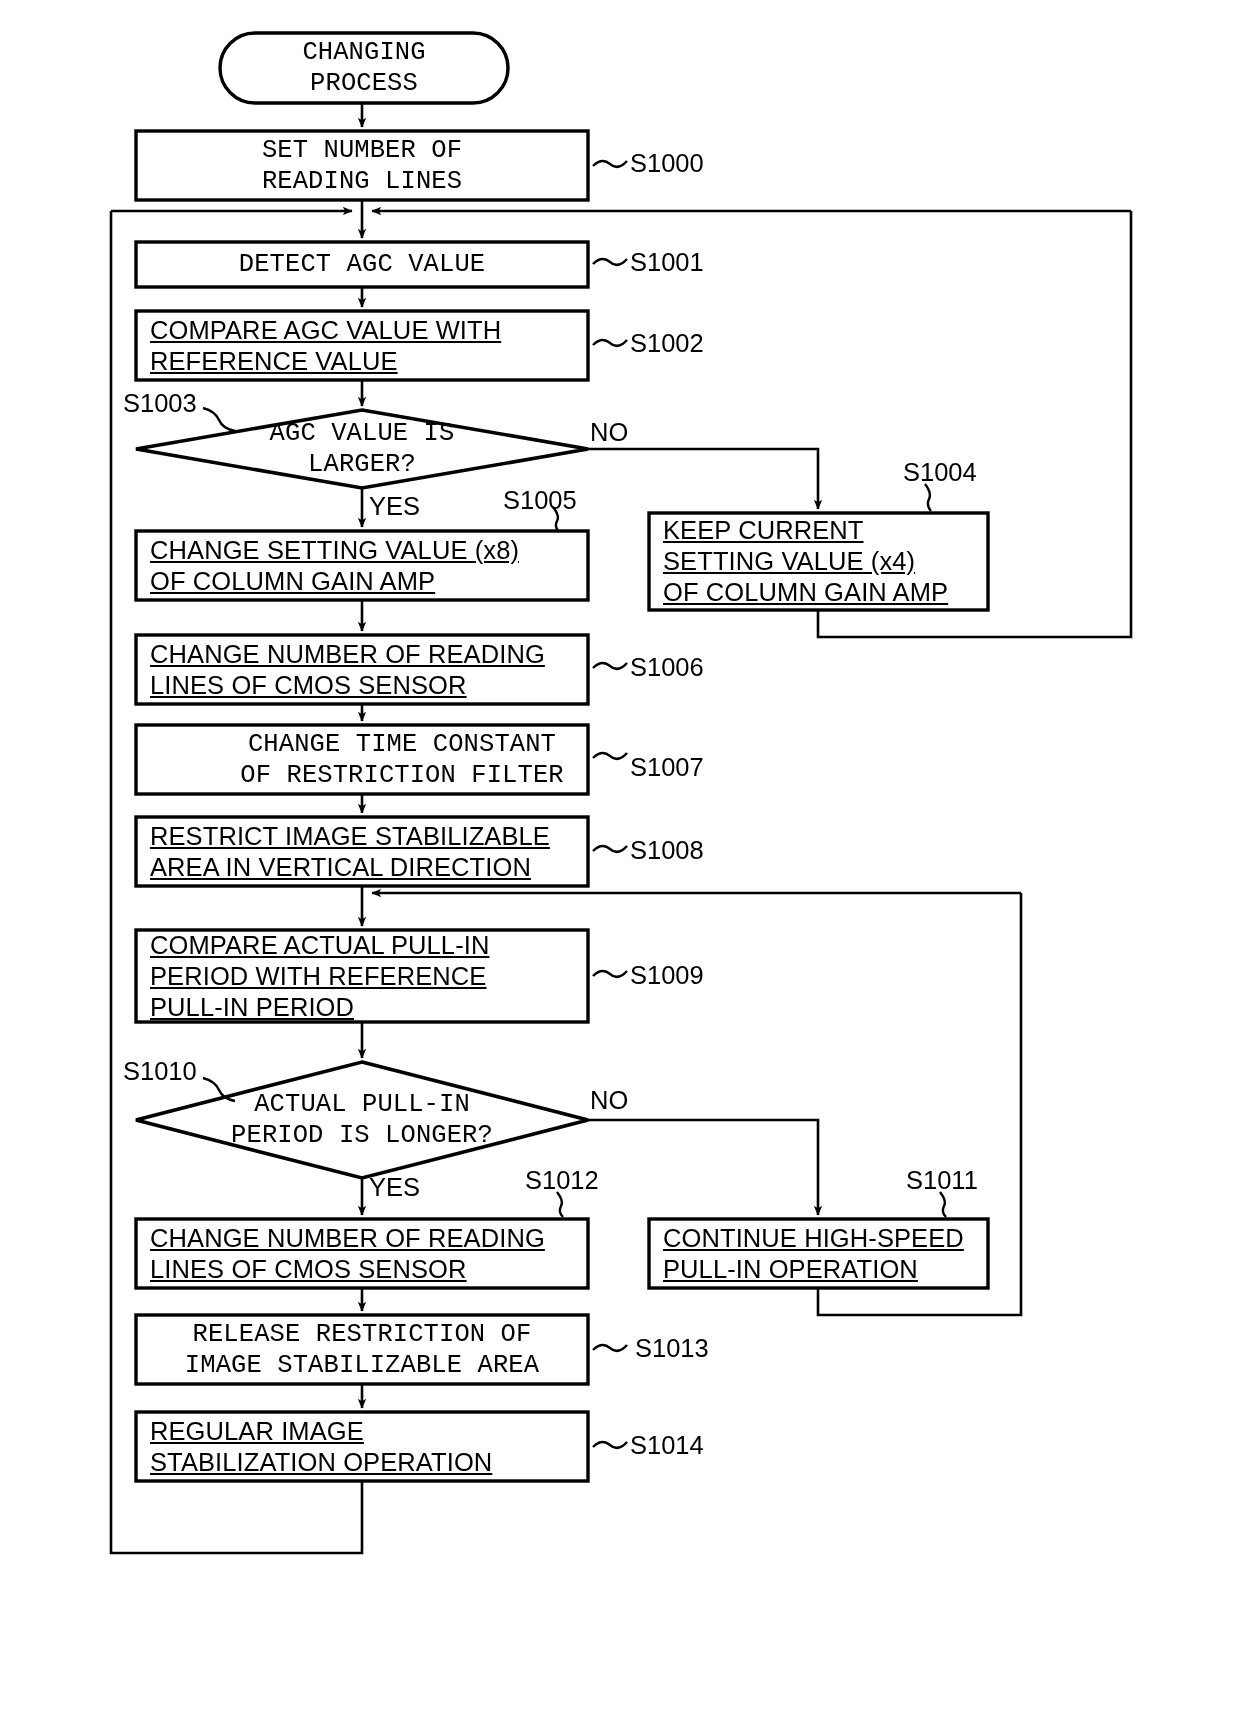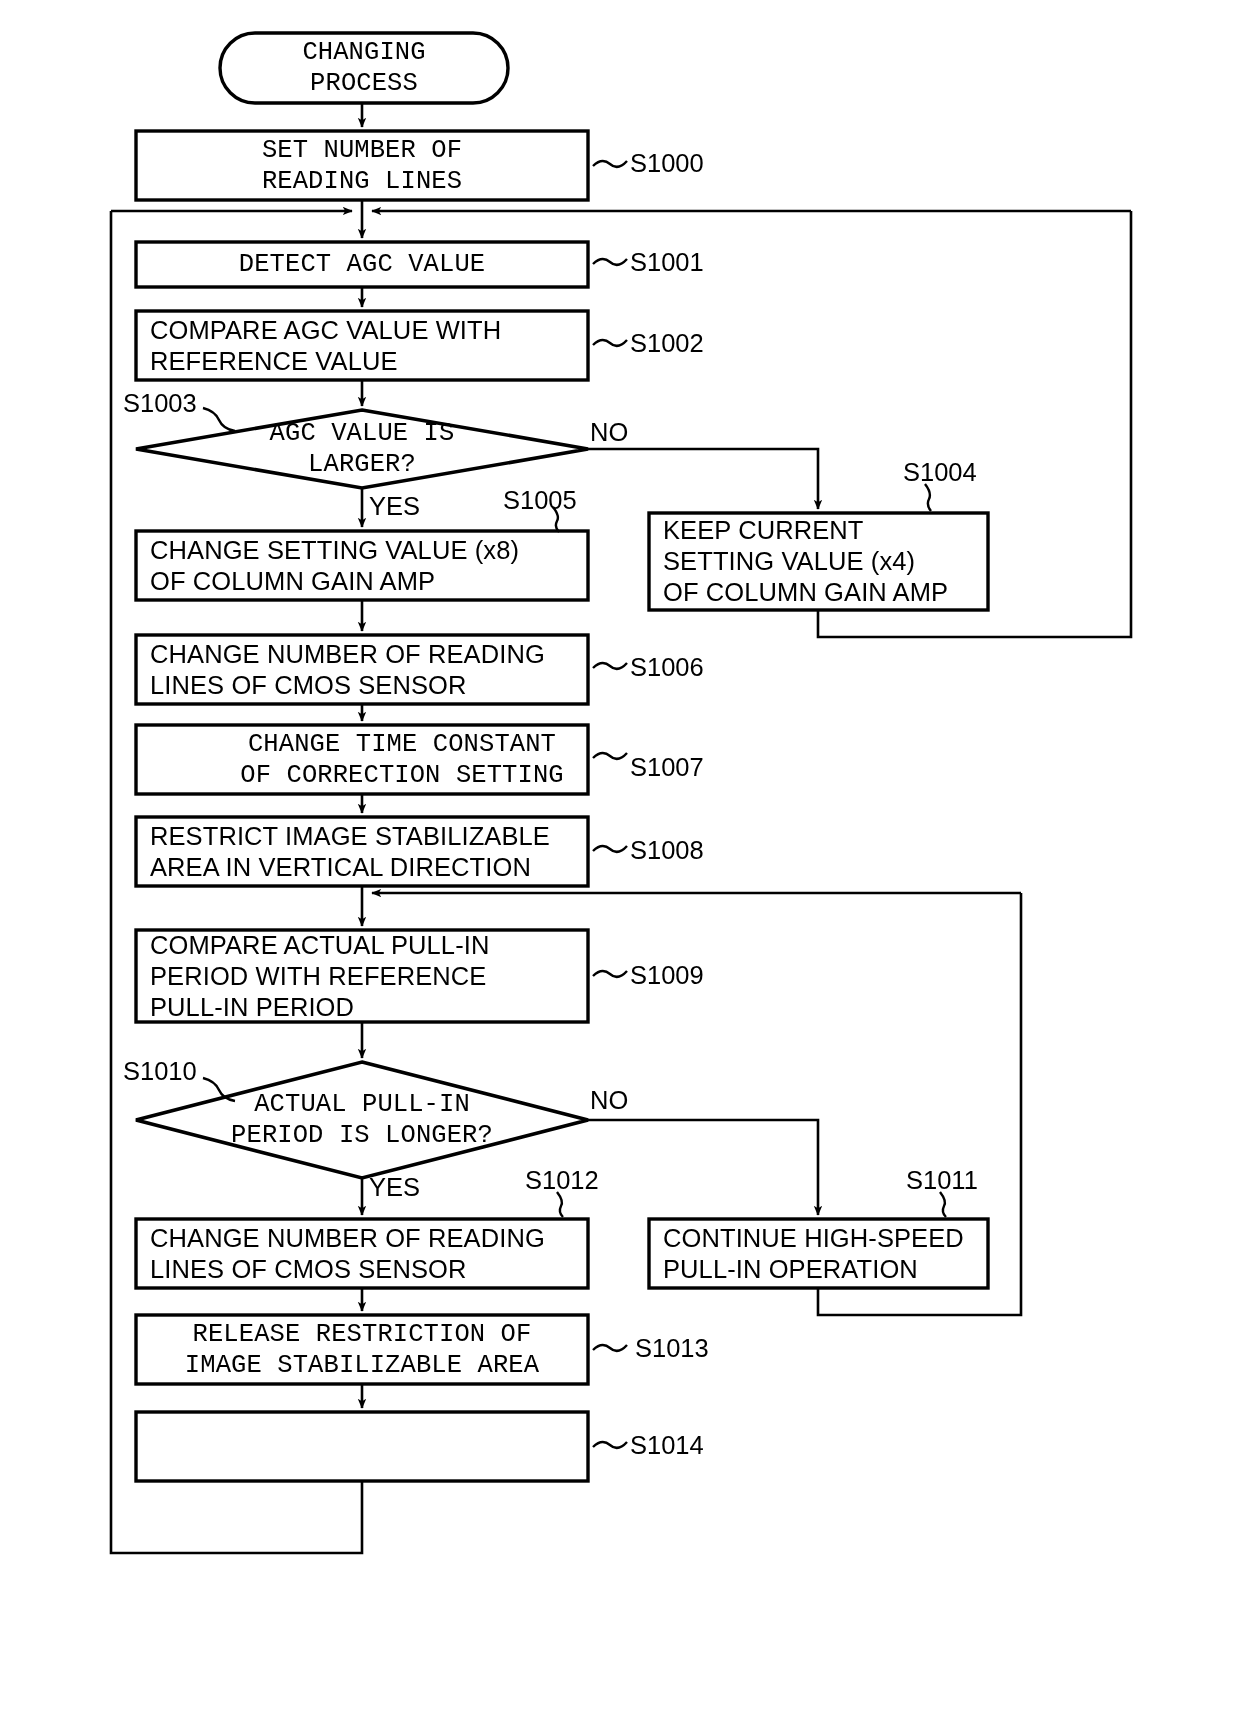--- a/index.html
+++ b/index.html
@@ -31,21 +31,21 @@
     display: flex;
     flex-direction: column;
     justify-content: center;
     box-sizing: border-box;
     font-size: 25.5px;
     line-height: 31px;
     letter-spacing: 0.1px;
     white-space: pre;
     pointer-events: none;
   }
-  .node-text.left   { align-items: flex-start; padding-left: 14px; }
+  .node-text.left   { align-items: flex-start; padding-left: 14px; text-decoration: underline; }
   .node-text.center { align-items: center; font-family: Liberation Mono, monospace; }
   .tag-label {
     position: absolute;
     font-size: 25.5px;
     line-height: 27px;
     white-space: pre;
   }
   .branch-label {
     position: absolute;
     font-size: 25.5px;
@@ -197,21 +197,21 @@
     <span>OF COLUMN GAIN AMP</span>
   </div>
 
   <div class="node-text left" style="left:136px; top:635px; width:452px; height:69px;">
     <span>CHANGE NUMBER OF READING</span>
     <span>LINES OF CMOS SENSOR</span>
   </div>
 
   <div class="node-text center" style="left:136px; top:725px; width:532px; height:69px;">
     <span>CHANGE TIME CONSTANT</span>
-    <span>OF CORRECTION SETTING</span>
+    <span>OF RESTRICTION FILTER</span>
   </div>
 
   <div class="node-text left" style="left:136px; top:817px; width:452px; height:69px;">
     <span>RESTRICT IMAGE STABILIZABLE</span>
     <span>AREA IN VERTICAL DIRECTION</span>
   </div>
 
   <div class="node-text left" style="left:136px; top:930px; width:452px; height:92px;">
     <span>COMPARE ACTUAL PULL-IN</span>
     <span>PERIOD WITH REFERENCE</span>
@@ -231,20 +231,24 @@
   <div class="node-text left" style="left:136px; top:1219px; width:452px; height:69px;">
     <span>CHANGE NUMBER OF READING</span>
     <span>LINES OF CMOS SENSOR</span>
   </div>
 
   <div class="node-text center" style="left:136px; top:1315px; width:452px; height:69px;">
     <span>RELEASE RESTRICTION OF</span>
     <span>IMAGE STABILIZABLE AREA</span>
   </div>
 
+  <div class="node-text left" style="left:136px; top:1412px; width:452px; height:69px;">
+    <span>REGULAR IMAGE</span>
+    <span>STABILIZATION OPERATION</span>
+  </div>
 
   <div class="tag-label" style="left:630px; top:150px;">S1000</div>
   <div class="tag-label" style="left:630px; top:249px;">S1001</div>
   <div class="tag-label" style="left:630px; top:330px;">S1002</div>
   <div class="tag-label" style="left:123px; top:390px;">S1003</div>
   <div class="tag-label" style="left:903px; top:459px;">S1004</div>
   <div class="tag-label" style="left:503px; top:487px;">S1005</div>
   <div class="tag-label" style="left:630px; top:654px;">S1006</div>
   <div class="tag-label" style="left:630px; top:744px;margin-top:10px;">S1007</div>
   <div class="tag-label" style="left:630px; top:837px;">S1008</div>

